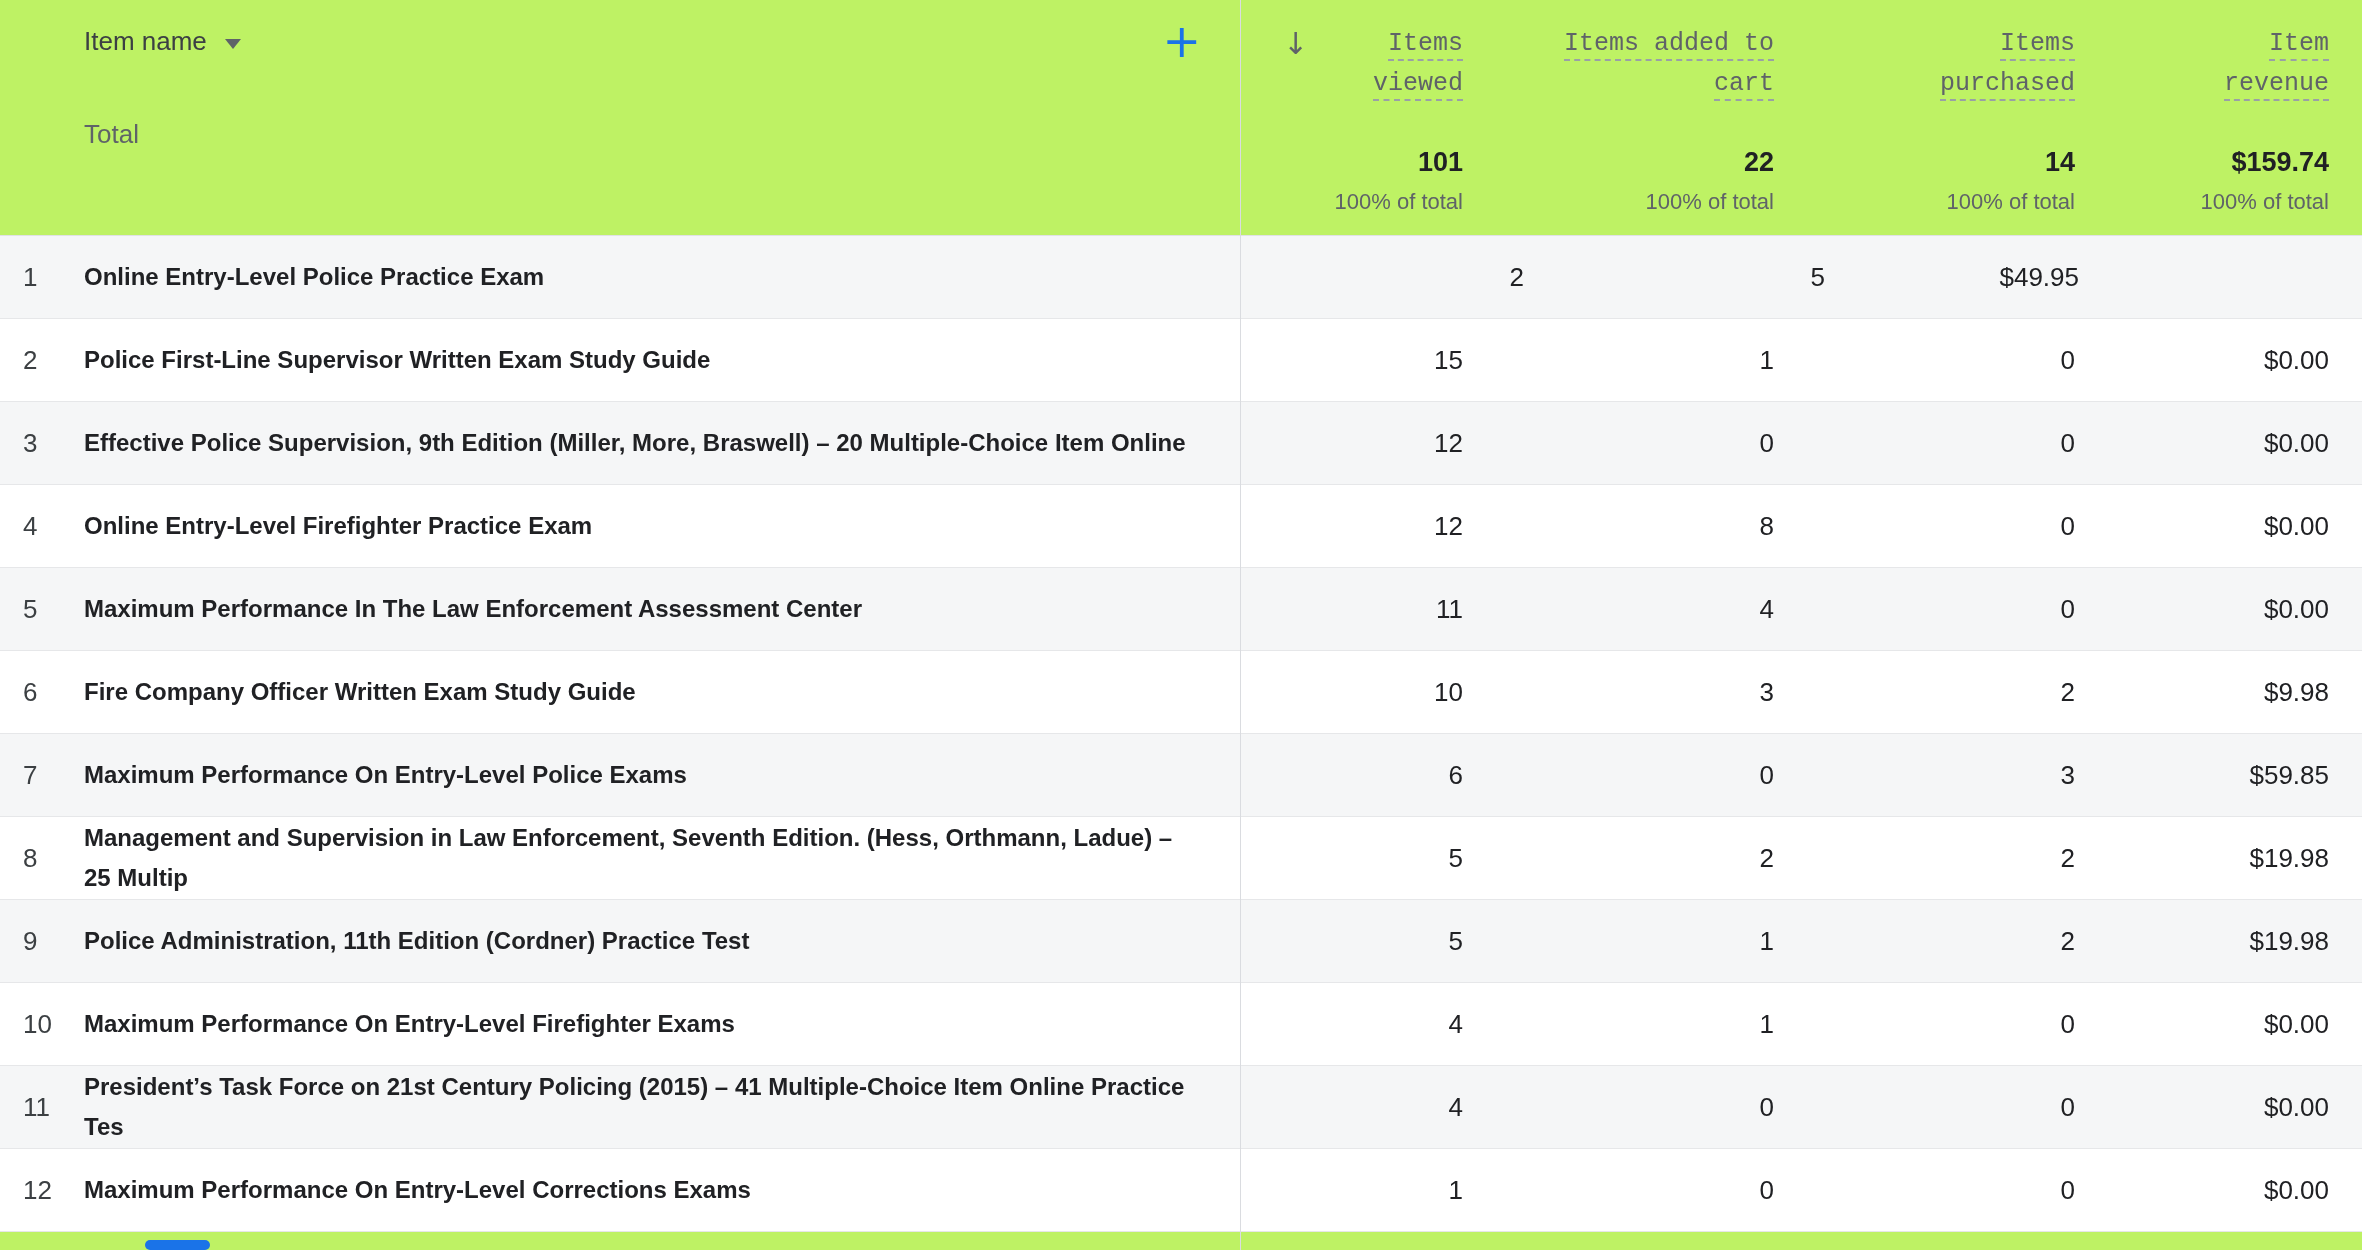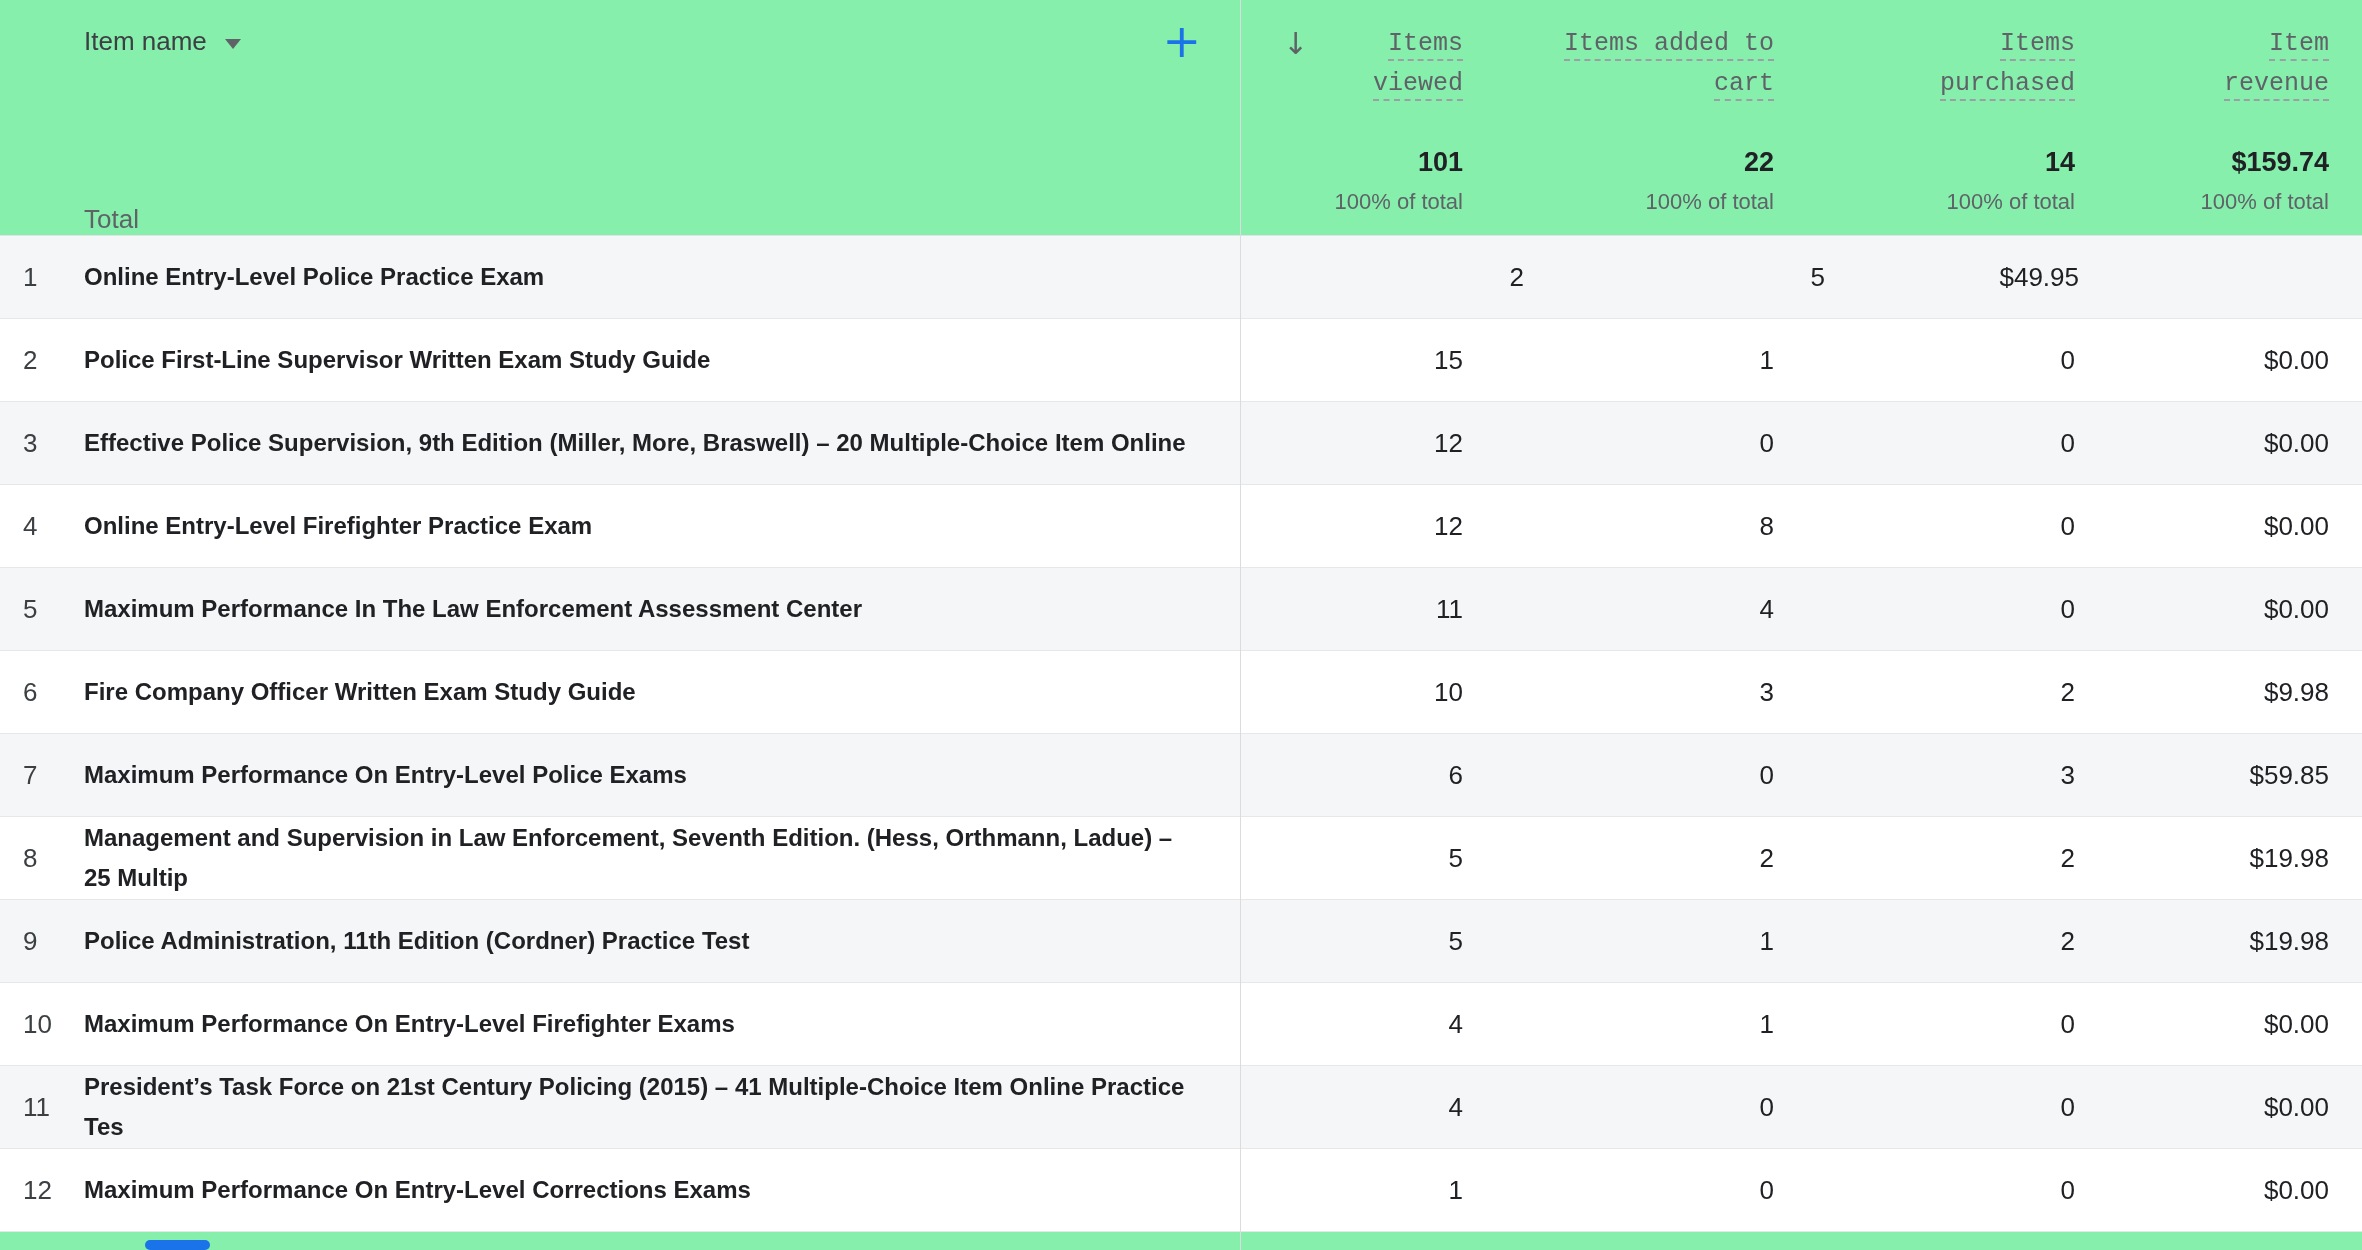--- a/index.html
+++ b/index.html
@@ -3,21 +3,21 @@
 <meta charset="utf-8">
 <style>
   * { margin: 0; padding: 0; box-sizing: border-box; }
   html, body {
     width: 2362px; height: 1250px;
     background: #ffffff;
     font-family: "Liberation Sans", sans-serif;
     color: #202124;
     overflow: hidden;
   }
-  .app { position: relative; width: 2362px; height: 1250px; background: #86efac; }
+  .app { position: relative; width: 2362px; height: 1250px; background: #bef264; }
 
   
   .vline { position: absolute; left: 1240px; top: 0; width: 1px; height: 1250px; background: #dadce0; }
 
   .row { display: flex; width: 2362px; }
   .cell { flex: none; }
   .c-name { width: 1241px; position: relative; }
   .c-m1 { width: 250px; padding-right: 28px; }
   .c-m2 { width: 310px; padding-right: 27px; }
   .c-m3 { width: 300px; padding-right: 26px; }
@@ -46,21 +46,21 @@
   .hline { display: block; line-height: 40px; }
   .hline .u { display: inline-block; line-height: 30px; border-bottom: 2px dashed #9aa0a6; font-family: Liberation Mono, monospace; }
   .sort-arrow {
     position: absolute; left: 42px; top: 26px;
     font-size: 30px; color: #5f6368;
     font-family: "DejaVu Sans", sans-serif;
   }
 
   
   .total-row { height: 117px; border-bottom: 1px solid #e0e2e4; }
-  .total-row .c-name { display: flex; align-items: flex-end; }
+  .total-row .c-name { display: flex; align-items: flex-start; }
   .total-label { padding-left: 84px; font-size: 26px; color: #5f6368; }
   .total-cell { padding-top: 24px; }
   .total-val { display: block; font-size: 27px; font-weight: bold; line-height: 38px; color: #202124; }
   .total-pct { display: block; font-size: 22px; line-height: 30px; margin-top: 6px; color: #5f6368; }
 
   
   .row-data { height: 83px; border-bottom: 1px solid #e6e7e9; background: #ffffff; }
   .row-data.shaded { background: #f5f6f7; }
   .row-data .c-name { display: flex; align-items: center; padding-left: 23px; }
   .rownum { flex: none; width: 61px; font-size: 26px; color: #3c4043; }

